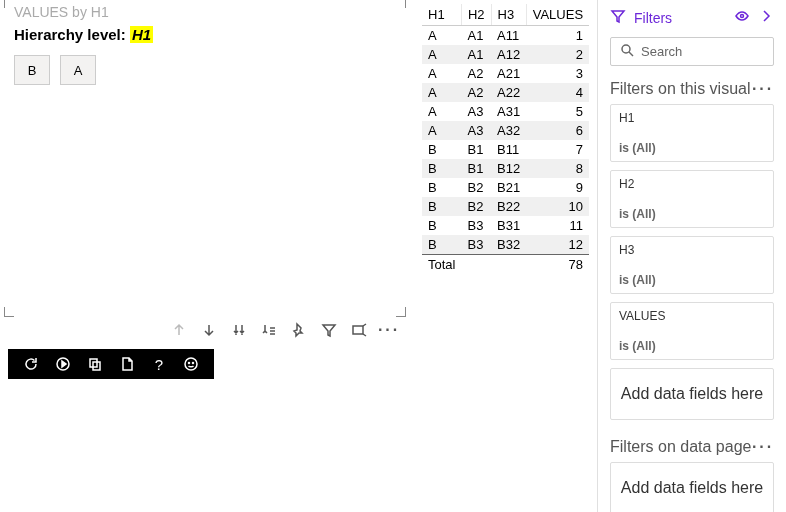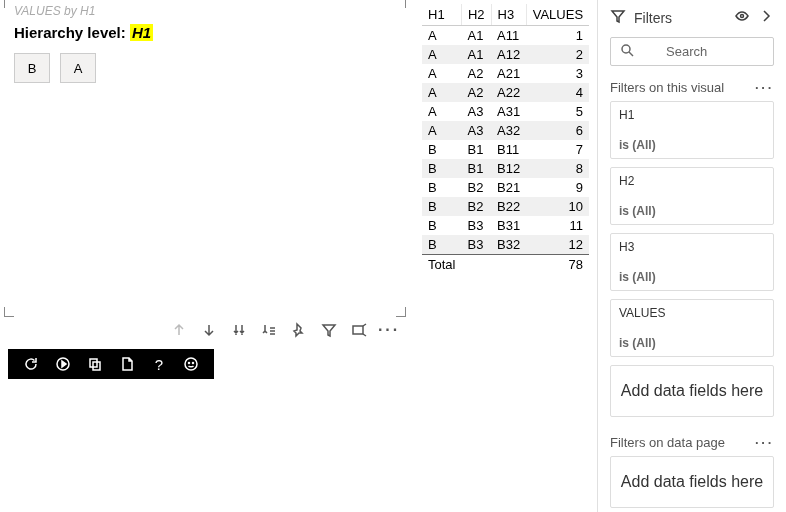--- a/index.html
+++ b/index.html
@@ -19,21 +19,21 @@
     .corner-tl, .corner-tr, .corner-bl, .corner-br {
       position: absolute;
       width: 10px; height: 10px;
       border: 1.5px solid #888;
     }
     .corner-tl { top: -2px; left: -2px; border-right: none; border-bottom: none; }
     .corner-tr { top: -2px; right: -2px; border-left: none; border-bottom: none; }
     .corner-bl { bottom: -2px; left: -2px; border-right: none; border-top: none; }
     .corner-br { bottom: -2px; right: -2px; border-left: none; border-top: none; }
     
-    .visual-title { font-size: 12px; color: #aaa; padding: 4px 8px 2px; font-style: italic; }
+    .visual-title { font-size: 14px; color: #aaa; padding: 4px 8px 2px; }
     .hierarchy-label { font-size: 15px; font-weight: bold; padding: 4px 8px 12px; }
     .hierarchy-value { background: yellow; font-style: italic; padding: 0 2px; }
     
     .btn-row { padding: 0 8px; display: flex; gap: 10px; }
     .btn-row button {
       width: 36px; height: 30px;
       border: 1px solid #ccc;
       background: #f3f2f1;
       font-size: 13px;
       cursor: pointer;
@@ -51,25 +51,25 @@
     .data-table { width: 100%; border-collapse: collapse; font-size: 13px; }
     .data-table th { text-align: left; font-weight: normal; padding: 3px 6px; border-bottom: 1px solid #ccc; border-left: 1px solid #e8e8e8; }
     .data-table th:first-child { border-left: none; }
     .data-table th:last-child { text-align: right; }
     .data-table td { padding: 2px 6px; }
     .data-table td:last-child { text-align: right; }
     .data-table .alt { background: #f0f0f0; }
     .data-table .total td { border-top: 1px solid #666; font-weight: normal; }
     
     
-    .filters-header { display: flex; align-items: center; gap: 8px; font-size: 14px; color: #404040; margin-bottom: 10px; }
+    .filters-header { display: flex; align-items: center; gap: 8px; font-size: 14px; color: #6d28d9; margin-bottom: 10px; }
     .filters-header .spacer { flex: 1; }
-    .search-box { border: 1px solid #ccc; border-radius: 2px; display: flex; align-items: center; padding: 4px 8px; font-size: 13px; color: #666; margin-bottom: 14px; gap: 25px; }
+    .search-box { border: 1px solid #ccc; border-radius: 2px; display: flex; align-items: center; padding: 4px 8px; font-size: 13px; color: #666; margin-bottom: 14px; }
     .search-box .sicon { margin-right: 6px; }
-    .section-title { font-size: 13px; color: #555; display: flex; justify-content: space-between; align-items: flex-end; margin-bottom: 6px; }
+    .section-title { font-size: 16px; color: #555; display: flex; justify-content: space-between; align-items: flex-end; margin-bottom: 6px; }
     .filter-card { border: 1px solid #ddd; border-radius: 2px; padding: 6px 8px; margin-bottom: 8px; font-size: 12px; }
     .filter-name { color: #333; }
     .filter-cond { color: #666; margin-top: 16px; font-weight: bold; }
     .add-card { border: 1px solid #ddd; border-radius: 2px; padding: 16px 8px; text-align: center; font-size: 16px; color: #333; margin-bottom: 18px; }
     
     svg { width: 16px; height: 16px; stroke: currentColor; fill: none; stroke-width: 1.5; }
   </style>
 </head>
 <body>
 

